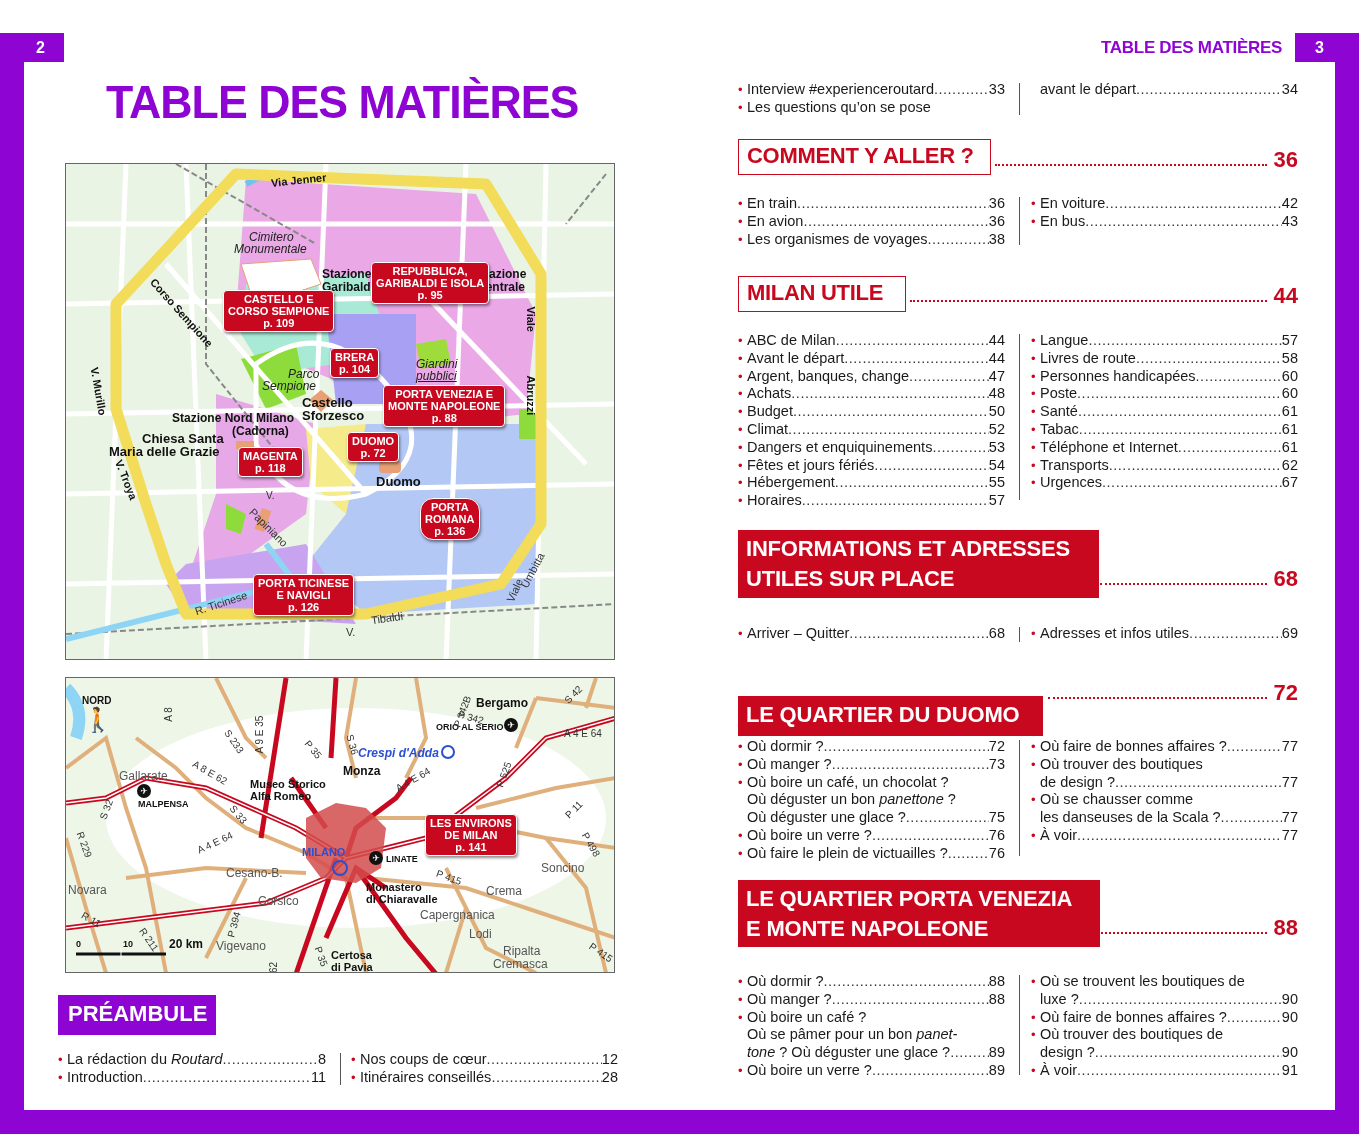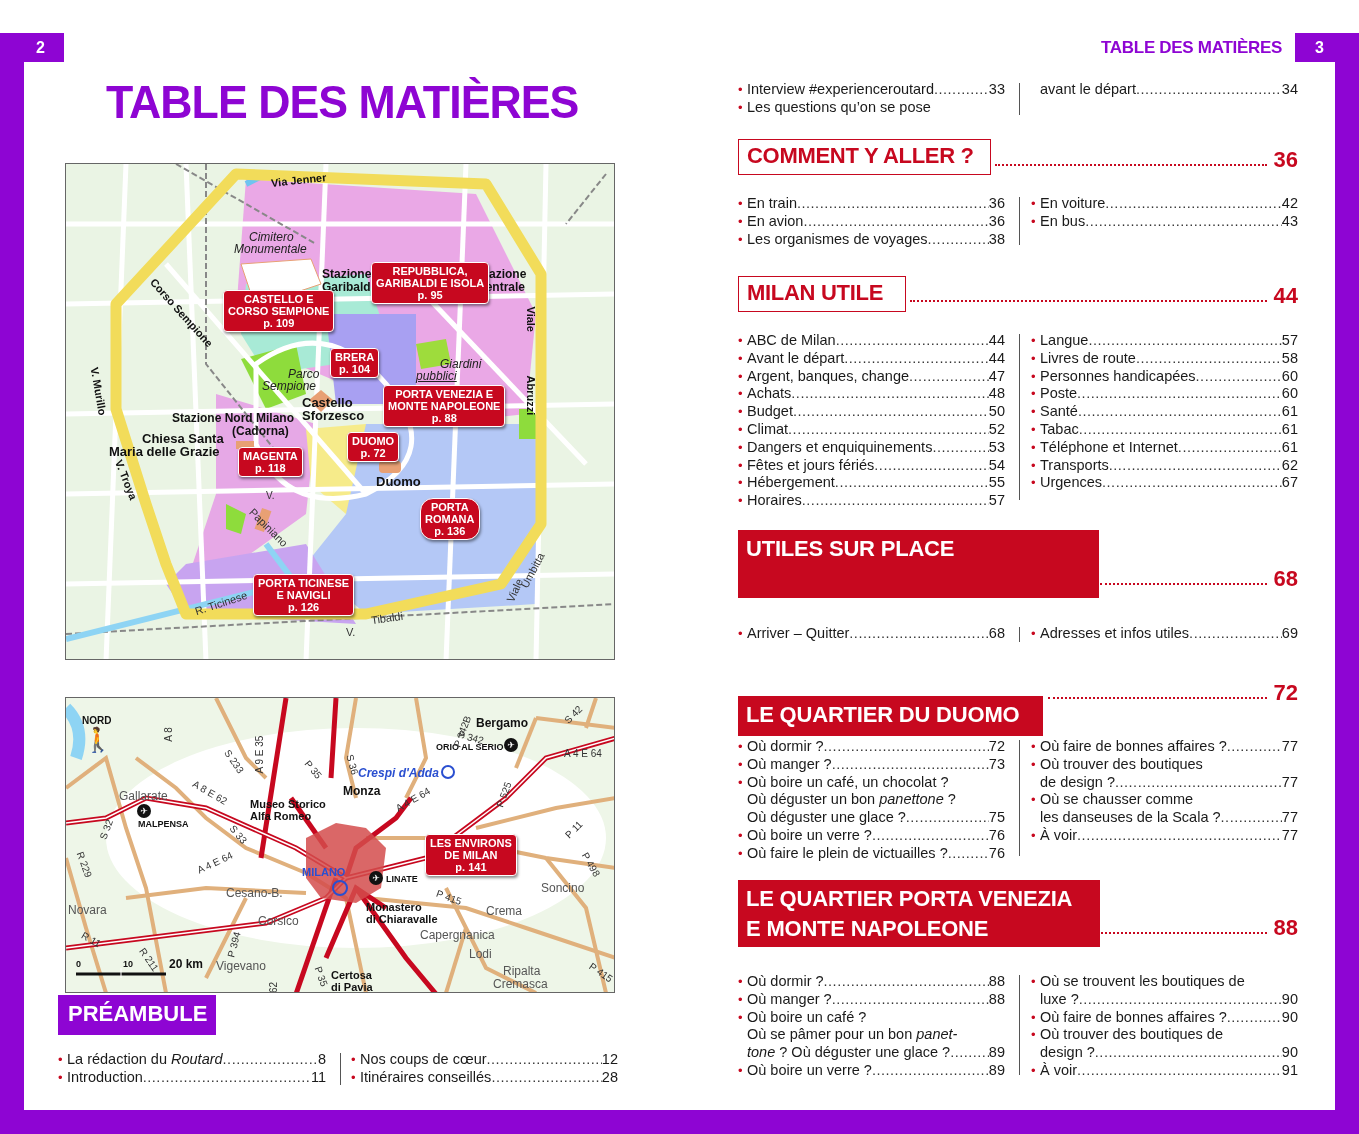--- a/index.html
+++ b/index.html
@@ -12,21 +12,21 @@
   .frame-bottom { position: absolute; left: 0; top: 1110px; width: 1359px; height: 24px; }
   .tab-left { position: absolute; left: 0; top: 33px; width: 64px; height: 29px; color: #fff; font-weight: bold; font-size: 16px; padding: 6px 0 0 36px; }
   .tab-right { position: absolute; left: 1295px; top: 33px; width: 64px; height: 29px; color: #fff; font-weight: bold; font-size: 16px; padding: 6px 0 0 20px; }
   .running-head { position: absolute; left: 1060px; top: 38px; width: 222px; text-align: right; color: #8e05d3; font-weight: bold; font-size: 17px; letter-spacing: -0.3px; }
 
   .page-title { position: absolute; left: 106px; top: 74px; color: #8e05d3; font-weight: bold; font-size: 47px; letter-spacing: -1px; transform: scaleX(0.95); transform-origin: left; }
 
   
   .map { position: absolute; border: 1.5px solid #666; overflow: hidden; }
   .map-city { left: 65px; top: 163px; width: 550px; height: 497px; background: #eaf4e4; }
-  .map-region { left: 65px; top: 677px; width: 550px; height: 296px; background: #eef6e8; margin-top: 20px; }
+  .map-region { left: 65px; top: 677px; width: 550px; height: 296px; background: #eef6e8; }
   .map svg { position: absolute; left: 0; top: 0; }
   .lbl { position: absolute; font-weight: bold; font-size: 12px; color: #111; line-height: 13px; white-space: nowrap; }
   .lbl.it { font-style: italic; font-weight: normal; color: #222; }
   .lbl.grey { font-weight: normal; color: #555; font-size: 12px; }
   .lbl.road { font-weight: normal; color: #333; font-size: 10px; }
   .lbl.blue { color: #2a4fd0; font-style: italic; }
   .tag { position: absolute; background: #c7081f; color: #fff; font-weight: bold; font-size: 11px; line-height: 12px; text-align: center; border: 1.5px solid #fff; border-radius: 4px; padding: 2px 4px; box-shadow: 1px 2px 3px rgba(0,0,0,0.45); white-space: nowrap; }
 
   
   .pre-header { position: absolute; left: 58px; top: 995px; width: 158px; height: 40px; color: #fff; font-weight: bold; font-size: 22px; padding: 6px 0 0 10px; }
@@ -117,21 +117,21 @@
   <div class="lbl" style="left:86px;top:110px;transform:rotate(48deg);transform-origin:left;font-size:11px;">Corso Sempione</div>
   <div class="lbl" style="left:256px;top:104px;">Stazione</div>
   <div class="lbl" style="left:256px;top:117px;">Garibaldi</div>
   <div class="lbl" style="left:411px;top:104px;">Stazione</div>
   <div class="lbl" style="left:411px;top:117px;">Centrale</div>
   <div class="lbl" style="left:464px;top:136px;transform:rotate(90deg);transform-origin:left;font-size:11px;">Viale</div>
   <div class="lbl" style="left:464px;top:205px;transform:rotate(90deg);transform-origin:left;font-size:11px;">Abruzzi</div>
   <div class="lbl" style="left:28px;top:197px;transform:rotate(80deg);transform-origin:left;font-size:11px;">V. Murillo</div>
   <div class="lbl it" style="left:222px;top:204px;">Parco</div>
   <div class="lbl it" style="left:196px;top:216px;">Sempione</div>
-  <div class="lbl it" style="left:350px;top:194px;margin-left:24px;">Giardini</div>
+  <div class="lbl it" style="left:350px;top:194px;">Giardini</div>
   <div class="lbl it" style="left:350px;top:206px;text-decoration:underline;">pubblici</div>
   <div class="lbl" style="left:236px;top:232px;font-size:13px;">Castello</div>
   <div class="lbl" style="left:236px;top:245px;font-size:13px;">Sforzesco</div>
   <div class="lbl" style="left:106px;top:248px;">Stazione Nord Milano</div>
   <div class="lbl" style="left:166px;top:261px;">(Cadorna)</div>
   <div class="lbl" style="left:76px;top:268px;font-size:13px;">Chiesa Santa</div>
   <div class="lbl" style="left:43px;top:281px;font-size:13px;">Maria delle Grazie</div>
   <div class="lbl" style="left:310px;top:311px;font-size:13px;">Duomo</div>
   <div class="lbl" style="left:52px;top:290px;transform:rotate(68deg);transform-origin:left;font-size:11px;">V. Troya</div>
   <div class="lbl road" style="left:200px;top:325px;">V.</div>
@@ -506,20 +506,21 @@
     </div>
   <div class="entry">
       <span class="b">•</span>
       <span class="t">Urgences </span>
       <span class="d"></span>
       <span class="p">67</span>
     </div>
 </div>
 
 <div class="sec-filled" style="left:738px;top:530px;width:361px;height:68px;">
+  <div>INFORMATIONS ET ADRESSES</div>
   <div>UTILES SUR PLACE</div>
 </div>
 <div class="sec-dots" style="left:1100px;top:583px;width:167px;"></div>
 <div class="sec-page" style="left:1258px;top:566px;">68</div>
 <div class="entry-list" style="left:738px;top:625px;width:267px;">
   <div class="entry">
       <span class="b">•</span>
       <span class="t">Arriver – Quitter</span>
       <span class="d"></span>
       <span class="p">68</span>

